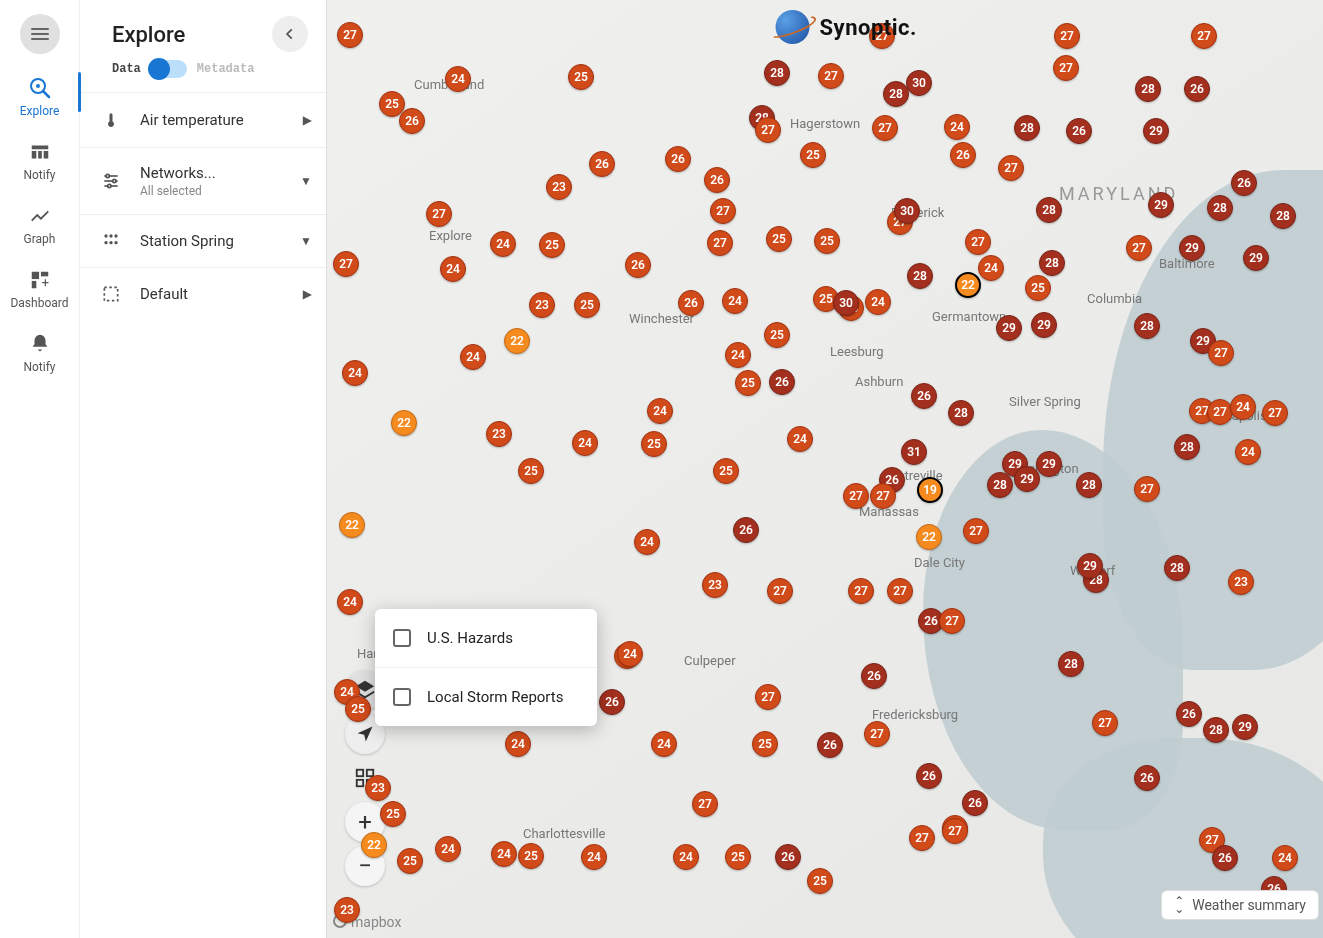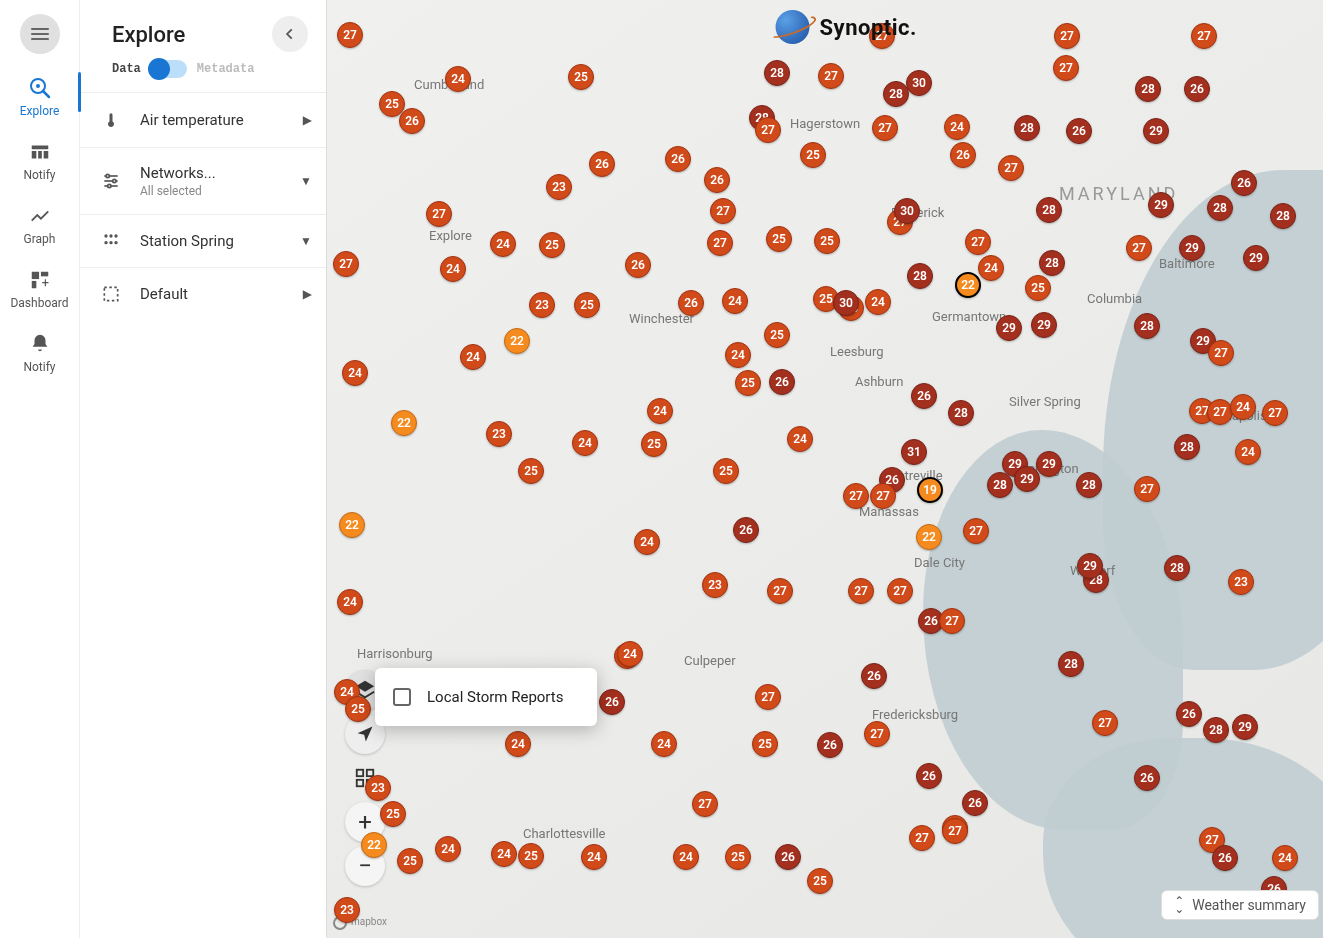--- a/index.html
+++ b/index.html
@@ -57,21 +57,21 @@
   .layers-popup .opt:first-child{border-top:none;}
   .cb { width:18px; height:18px; border:2px solid #666; border-radius:3px; flex-shrink:0;}
 
   
   .map-ctrl { position:absolute; left:18px; width:40px; height:40px; border-radius:50%; background:#eee; display:flex; align-items:center; justify-content:center; color:#333; font-size:18px; cursor:pointer; box-shadow:0 1px 3px rgba(0,0,0,.2);}
   .ctrl-layers { bottom:228px; background:#e0e0e0;}
   .ctrl-locate { bottom:184px;}
   .ctrl-grid { bottom:140px; border-radius:4px; background:transparent; box-shadow:none;}
   .ctrl-plus { bottom:96px; background:#f5f5f5;}
   .ctrl-minus { bottom:52px; background:#f5f5f5;}
-  .mapbox-attr { position:absolute; left:6px; bottom:8px; font-size:10px; color:#888; display:flex; align-items:flex-start; gap:4px;}
+  .mapbox-attr { position:absolute; left:6px; bottom:8px; font-size:14px; color:#888; display:flex; align-items:flex-start; gap:4px;}
   .mapbox-attr .ring { width:14px; height:14px; border-radius:50%; border:2px solid #888; display:inline-block;}
 
   
   .summary-pill { position:absolute; right:4px; bottom:18px; display:flex; align-items:center; gap:8px; padding:6px 12px; background:#fff; border:1px solid #ddd; border-radius:6px; font-size:14px; color:#555; cursor:pointer; z-index:30;}
   .summary-pill .arr { font-size:12px; line-height:8px; display:flex; flex-direction:column; gap:0;}
 </style>
 </head>
 <body>
 
 <div class="nav-rail">
@@ -220,20 +220,24 @@
   <div class="water" style="right:-40px; bottom:-60px; width:320px; height:260px;"></div>
 
   <div class="brand">
     <div class="brand-logo">
         <div class="brand-ring"></div>
       </div>
     <div class="brand-text">Synoptic.</div>
   </div>
 
   <div class="layers-popup">
+    <div class="opt">
+      <div class="cb"></div>
+      <span>U.S. Hazards</span>
+    </div>
     <div class="opt">
       <div class="cb"></div>
       <span>Local Storm Reports</span>
     </div>
   </div>
 
   <div class="map-ctrl ctrl-layers">
     <svg width="22" height="22" viewBox="0 0 24 24" fill="#333">
         <path d="M12 2 2 8l10 6 10-6z"></path>
         <path d="M2 14l10 6 10-6" fill="none" stroke="#333" stroke-width="2"></path>

